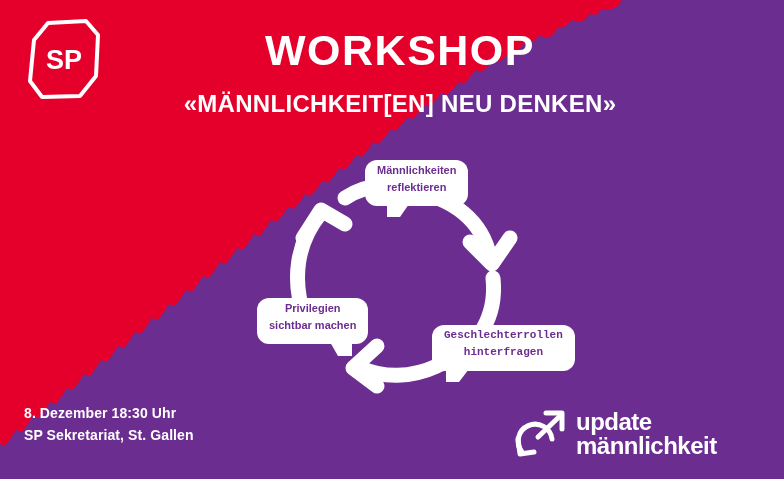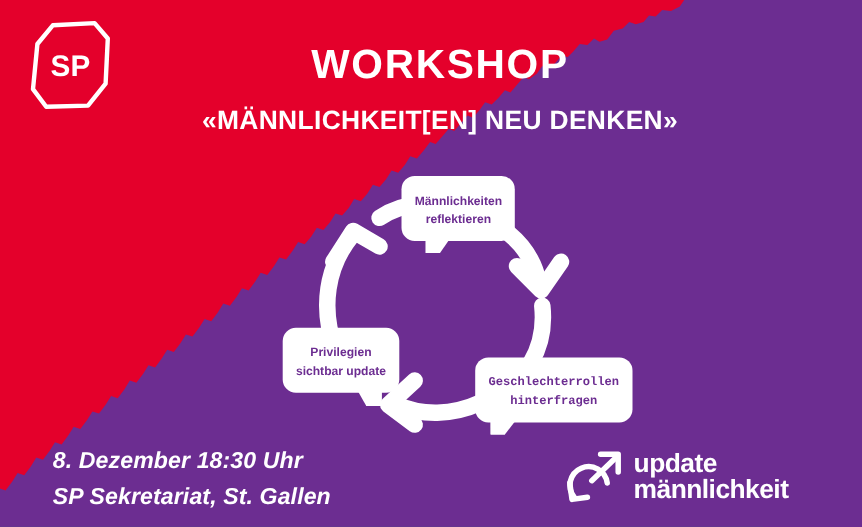--- a/index.html
+++ b/index.html
@@ -39,25 +39,25 @@
   
   .headings {
     position: absolute;
     left: 130px;
     top: 28px;
     width: 540px;
     text-align: center;
     color: #ffffff;
   }
   .title {
-    font-size: 37px;
+    font-size: 43px;
     font-weight: bold;
     letter-spacing: 1.5px;
     line-height: 1.05;
-    margin: 12px;
+    margin: 0;
   }
   .subtitle {
     font-size: 24px;
     font-weight: bold;
     letter-spacing: 0.3px;
     line-height: 1.1;
     margin: 18px 0 0 0;
   }
   
   .cycle {
@@ -71,21 +71,21 @@
   
   .bubble {
     position: absolute;
     background: #ffffff;
     border-radius: 12px;
     color: #6C2D91;
     font-size: 11px;
     font-weight: bold;
     text-align: center;
     line-height: 1.55;
-    padding: 15px 12px 10px 12px;
+    padding: 2px 12px 10px 12px;
     box-sizing: border-box;
     white-space: nowrap;
   }
   .bubble .tail {
     position: absolute;
     width: 0;
     height: 0;
   }
   
   .bubble-top {
@@ -121,28 +121,27 @@
   .bubble-left .tail {
     right: 16px;
     bottom: -12px;
     border-right: 14px solid #ffffff;
     border-left: 8px solid transparent;
     border-top: 14px solid #ffffff;
   }
   
   .event-details {
     position: absolute;
-    left: 48px;
+    left: 24px;
     top: 403px;
     color: #ffffff;
-    font-size: 21px;
+    font-size: 14px;
     font-weight: bold;
     line-height: 1.55;
     letter-spacing: 0.1px;
-    font-style: italic;
   }
   
   .um-logo {
     position: absolute;
     left: 508px;
     top: 398px;
     width: 252px;
     height: 72px;
     display: flex;
     align-items: center;
@@ -227,21 +226,21 @@
 
   <div class="bubble bubble-right">
     <span class="tail"></span>
     <div>Geschlechterrollen</div>
     <div>hinterfragen</div>
   </div>
 
   <div class="bubble bubble-left">
     <span class="tail"></span>
     <div>Privilegien</div>
-    <div>sichtbar update</div>
+    <div>sichtbar machen</div>
   </div>
 
   <div class="event-details">
     <div>8. Dezember 18:30 Uhr</div>
     <div>SP Sekretariat, St. Gallen</div>
   </div>
 
   <div class="um-logo">
     <div class="um-icon">
       <svg viewBox="0 0 62 62" width="62" height="62" aria-hidden="true">

